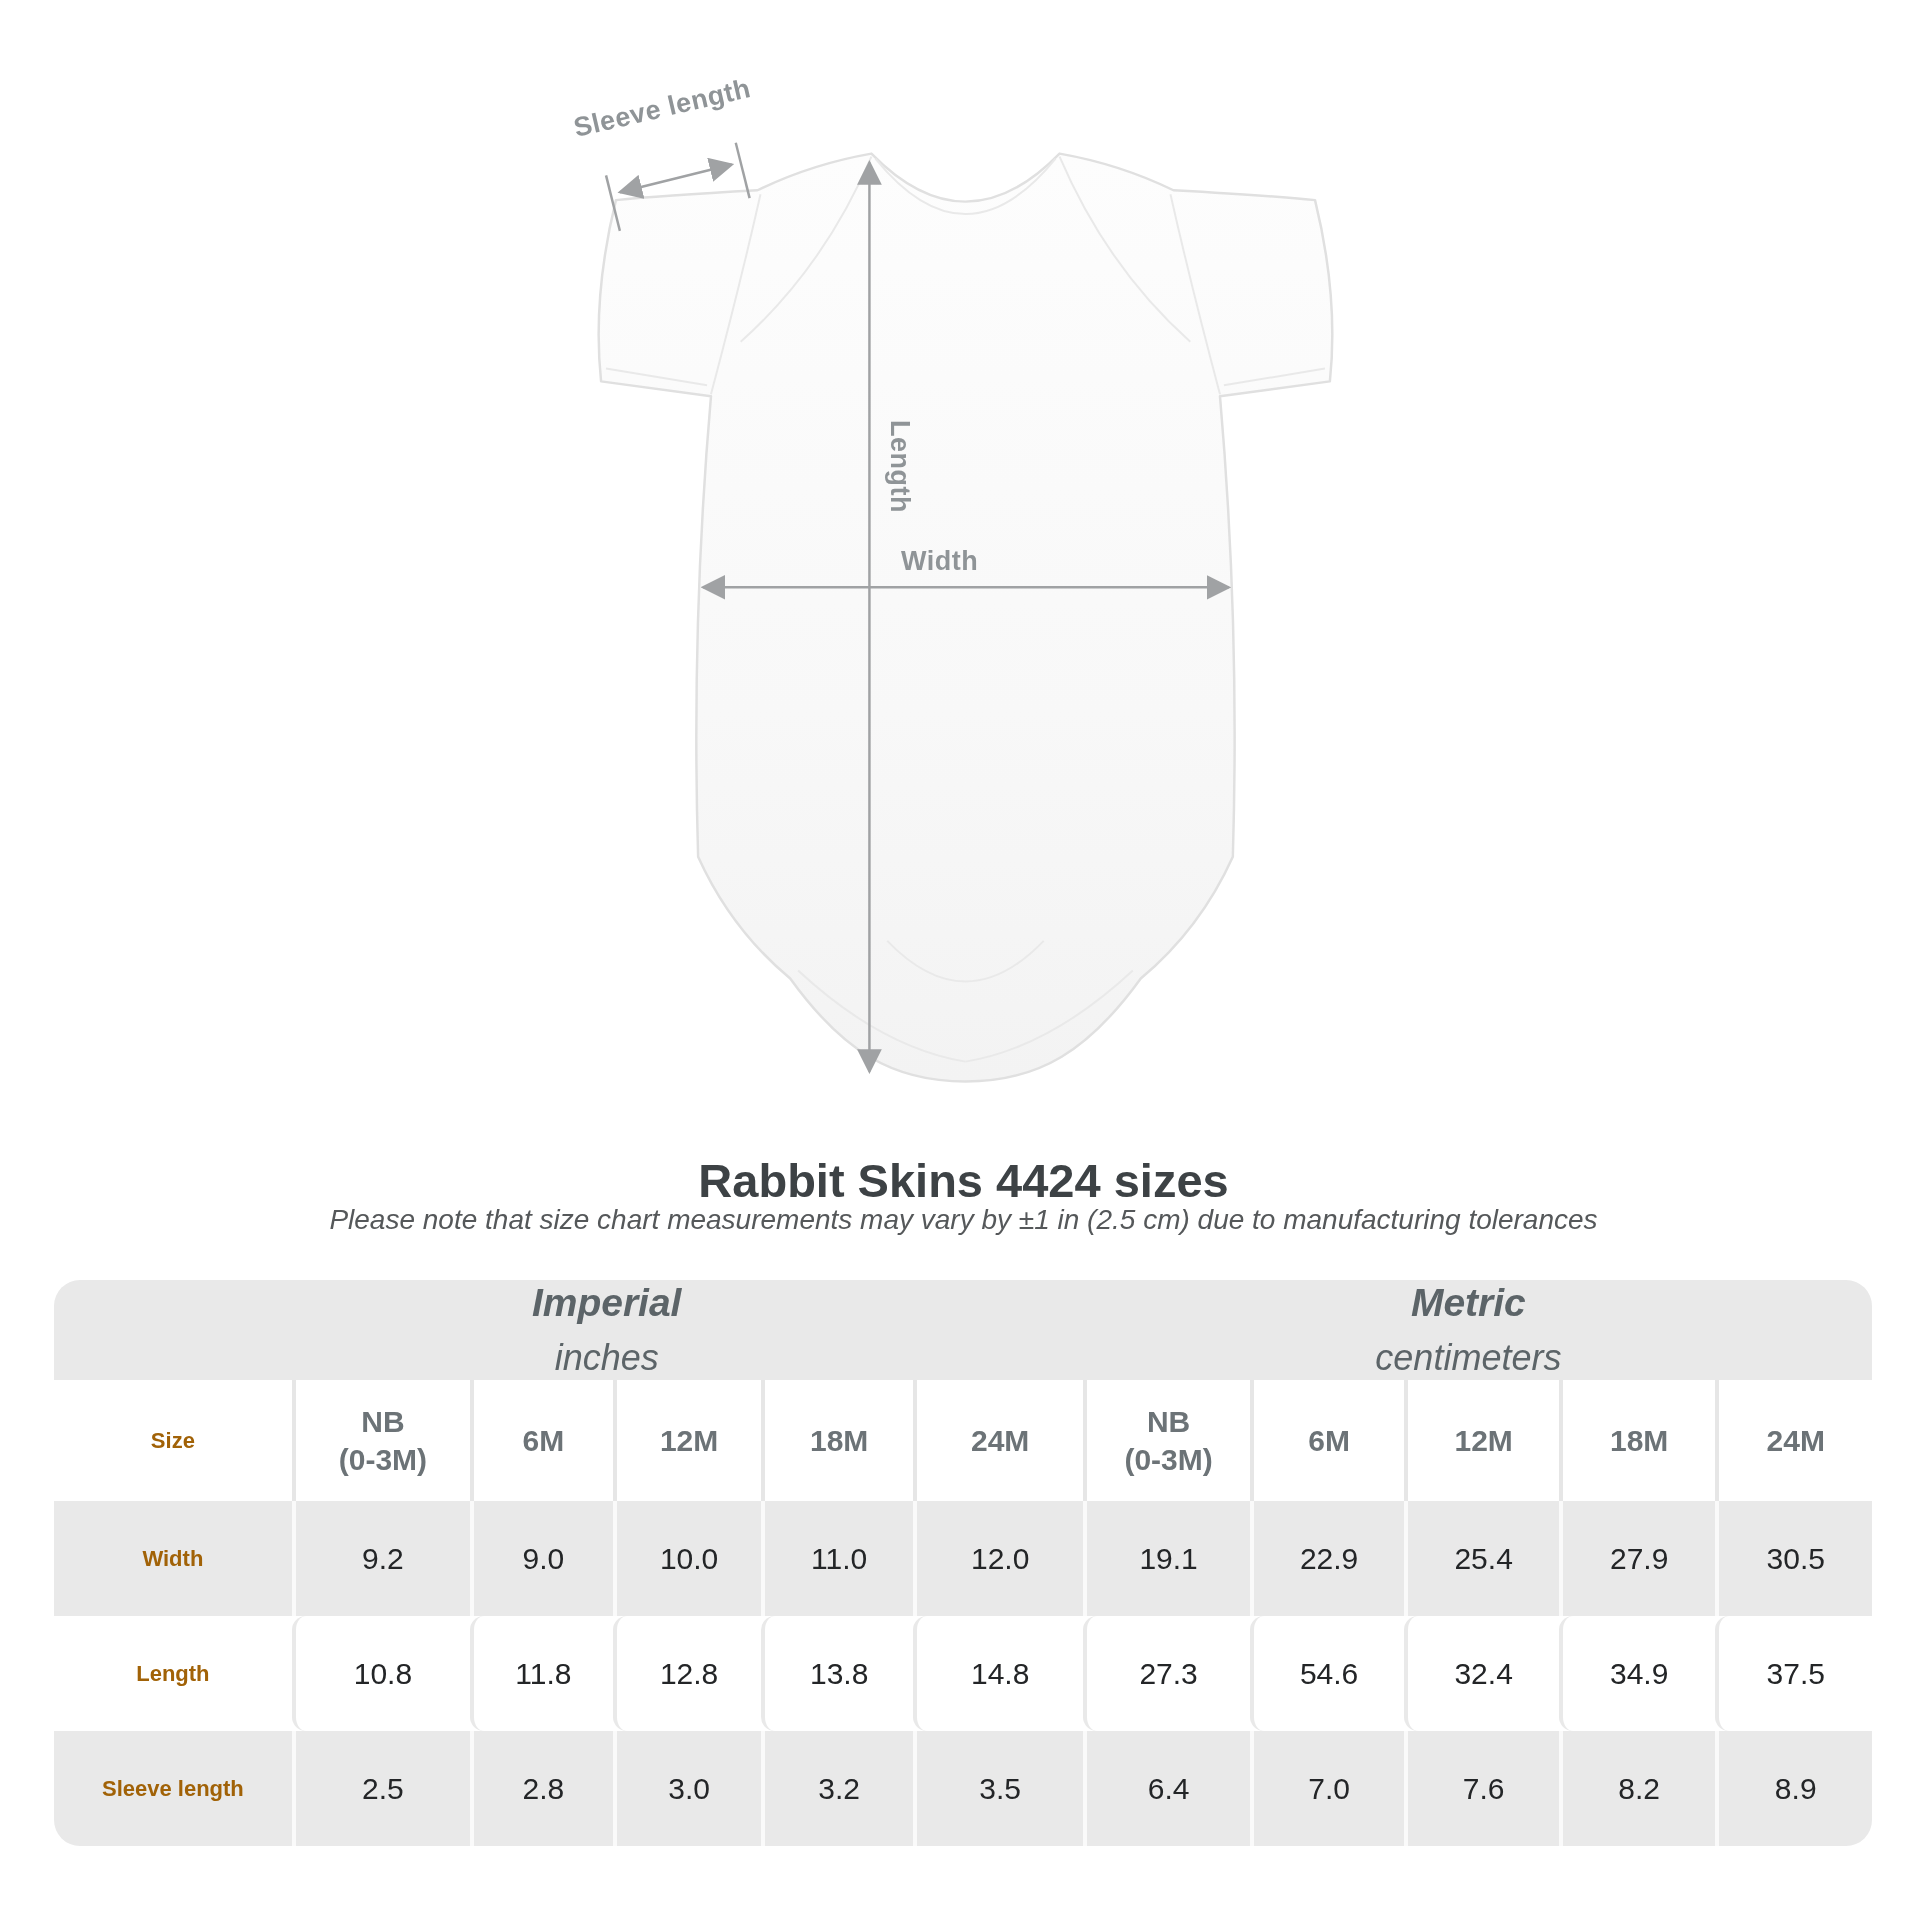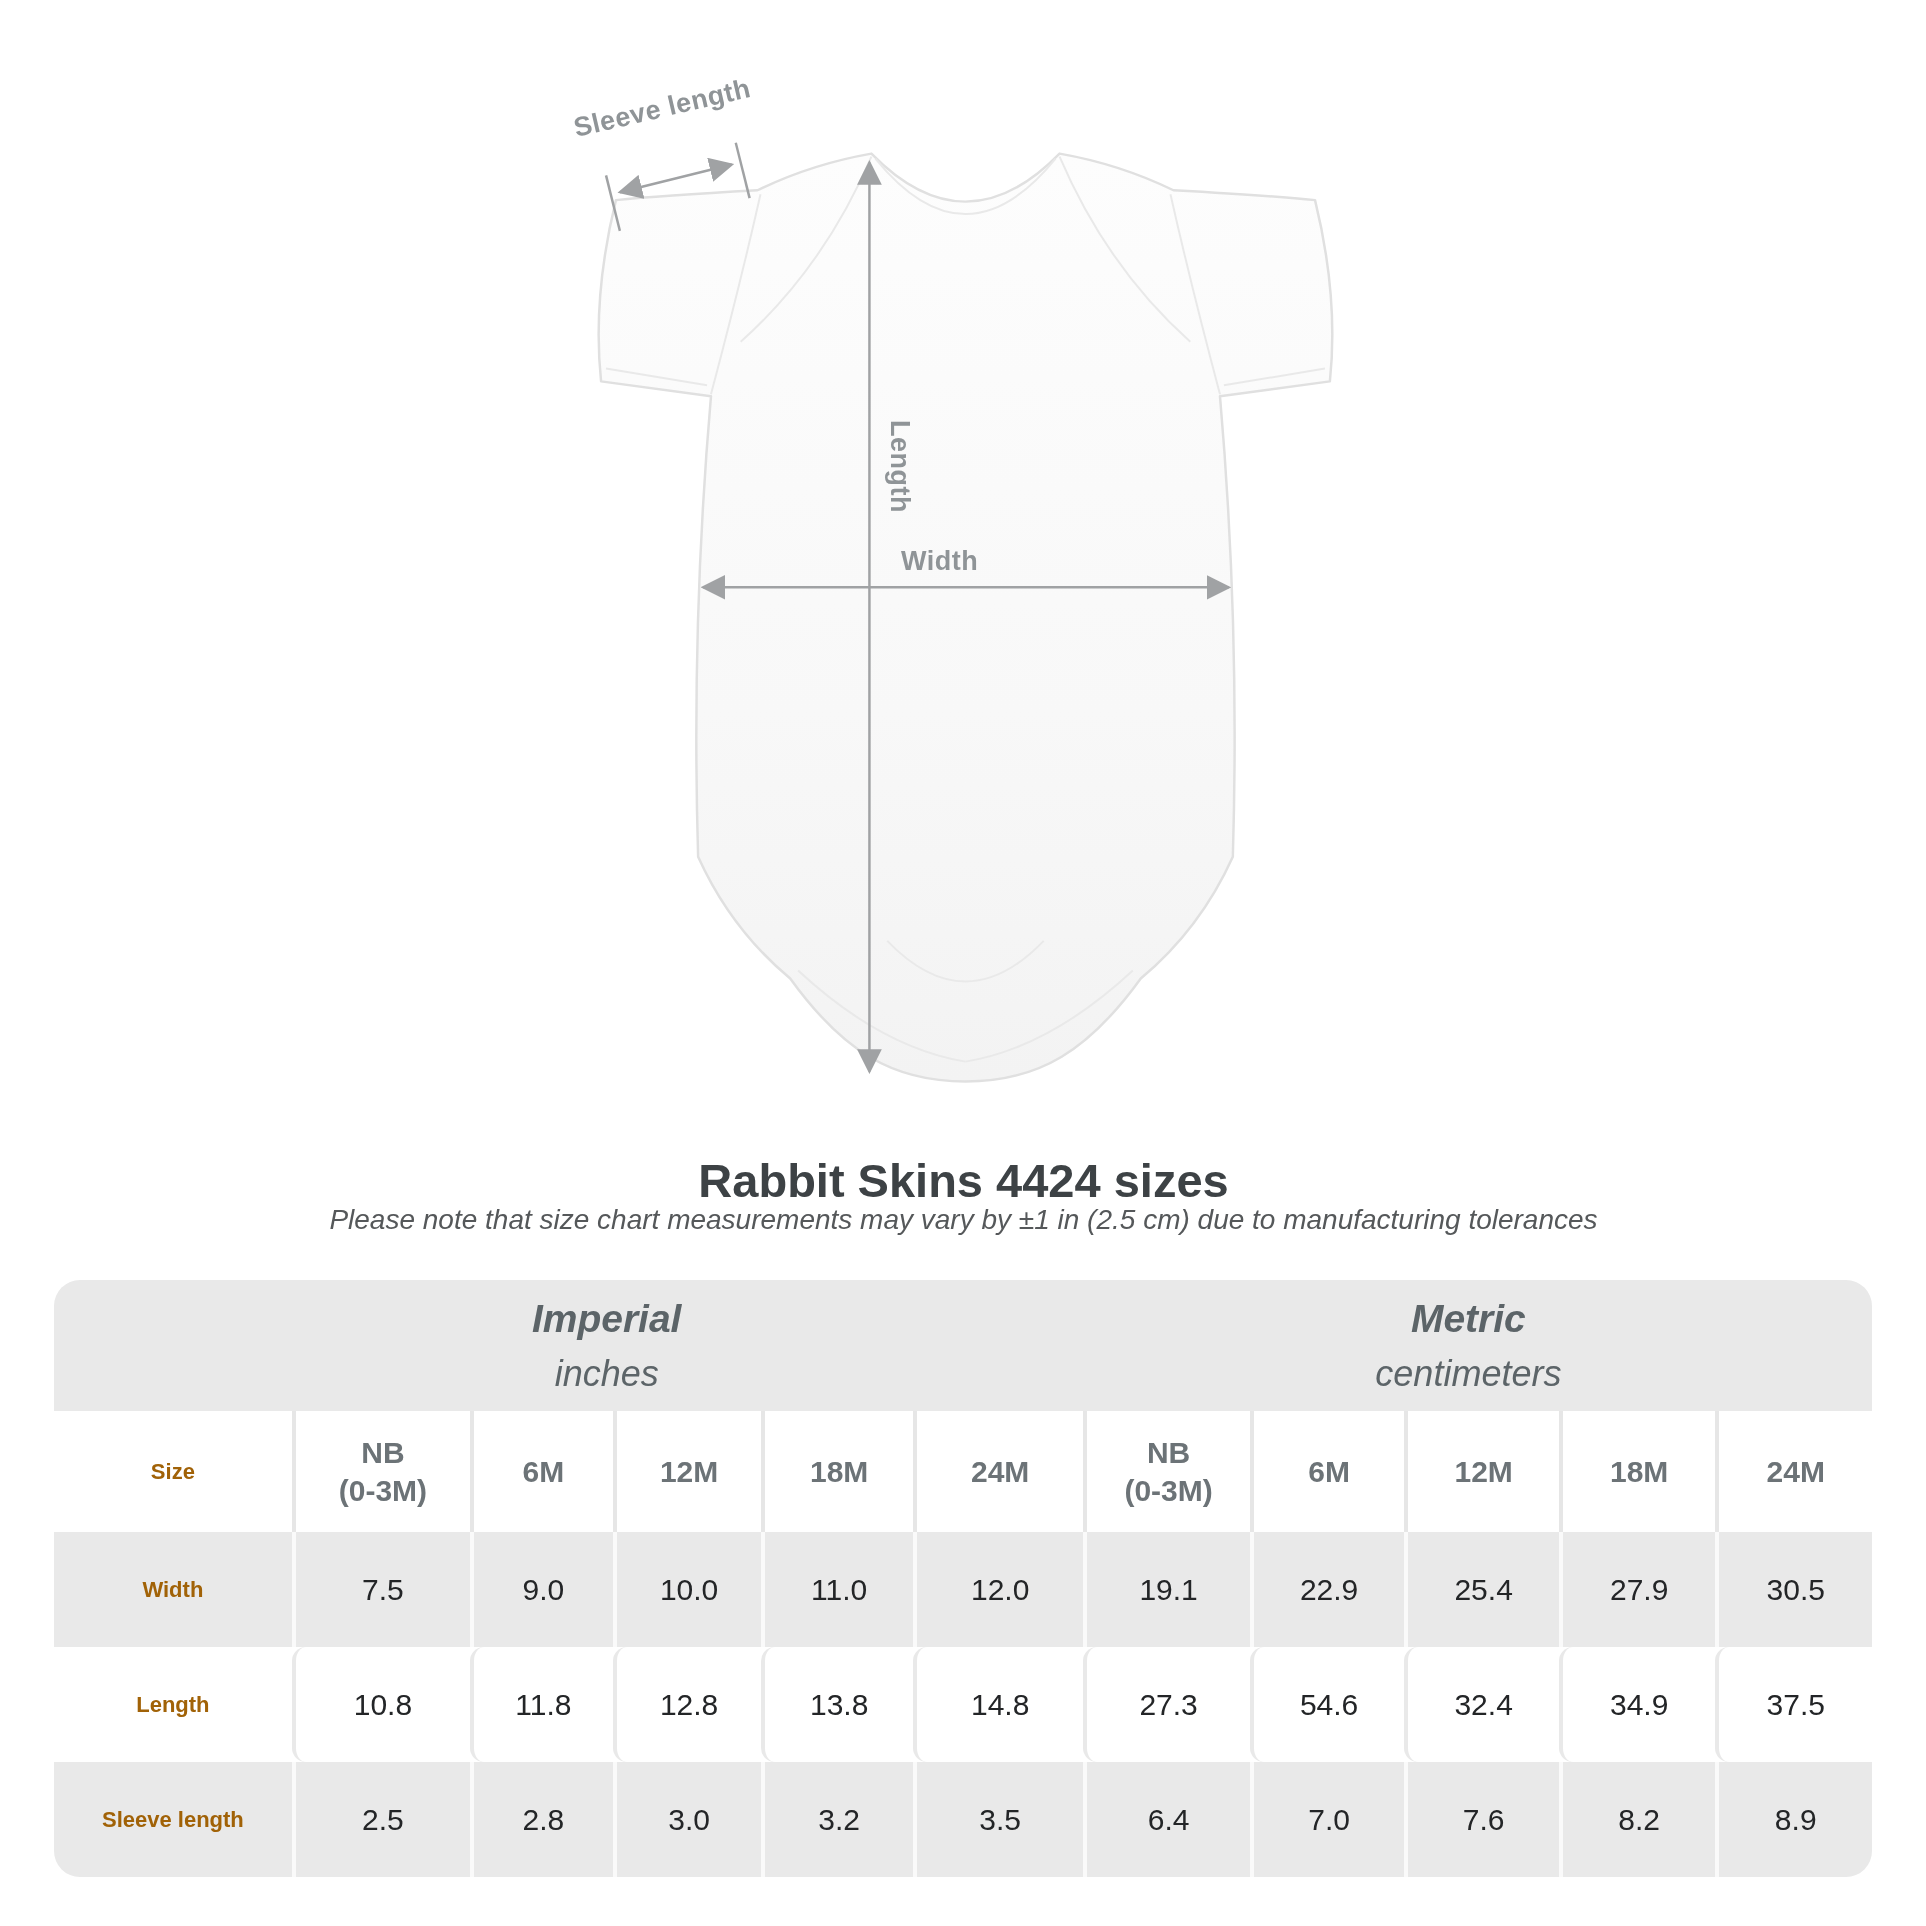--- a/index.html
+++ b/index.html
@@ -15,21 +15,21 @@
   .lbl-width{left:901px;top:546px;}
 
   
   .page-title{position:absolute;left:0;right:0;top:1137px;text-align:center;
               font-size:47px;font-weight:bold;color:#3d4245;margin:16px;}
   .note{position:absolute;left:0;right:0;top:1204px;text-align:center;
         font-style:italic;font-size:28px;color:#55585a;margin:0;}
 
   
   .tbl{position:absolute;left:54px;top:1280px;width:1818px;}
-  .band{height:131px;background:#e9e9e9;border-radius:26px 26px 0 0;position:relative;}
+  .band{height:100px;background:#e9e9e9;border-radius:26px 26px 0 0;position:relative;}
   .ug{position:absolute;top:50%;transform:translate(-50%,-50%);text-align:center;color:#5c6468;}
   .ug-imp{left:30.4%;} .ug-met{left:77.8%;}
   .ug-t{font-size:39px;font-weight:bold;font-style:italic;}
   .ug-s{font-size:36px;font-style:italic;margin-top:12px;}
 
   .row{display:grid;
        grid-template-columns:240fr 180fr 144fr 150fr 153fr 172fr 168fr 156fr 156fr 158fr 158fr;}
   .cell{display:flex;align-items:center;justify-content:center;text-align:center;
         box-sizing:border-box;}
   .row .cell + .cell{border-left:4px solid transparent;}
@@ -134,21 +134,21 @@
     <div class="cell hc">NB
 (0-3M)</div>
     <div class="cell hc">6M</div>
     <div class="cell hc">12M</div>
     <div class="cell hc">18M</div>
     <div class="cell hc">24M</div>
   </div>
 
   <div class="row r-gray">
     <div class="cell lab">Width</div>
-    <div class="cell v">7.5</div>
+    <div class="cell v">9.2</div>
     <div class="cell v">9.0</div>
     <div class="cell v">10.0</div>
     <div class="cell v">11.0</div>
     <div class="cell v">12.0</div>
     <div class="cell v">19.1</div>
     <div class="cell v">22.9</div>
     <div class="cell v">25.4</div>
     <div class="cell v">27.9</div>
     <div class="cell v">30.5</div>
   </div>

